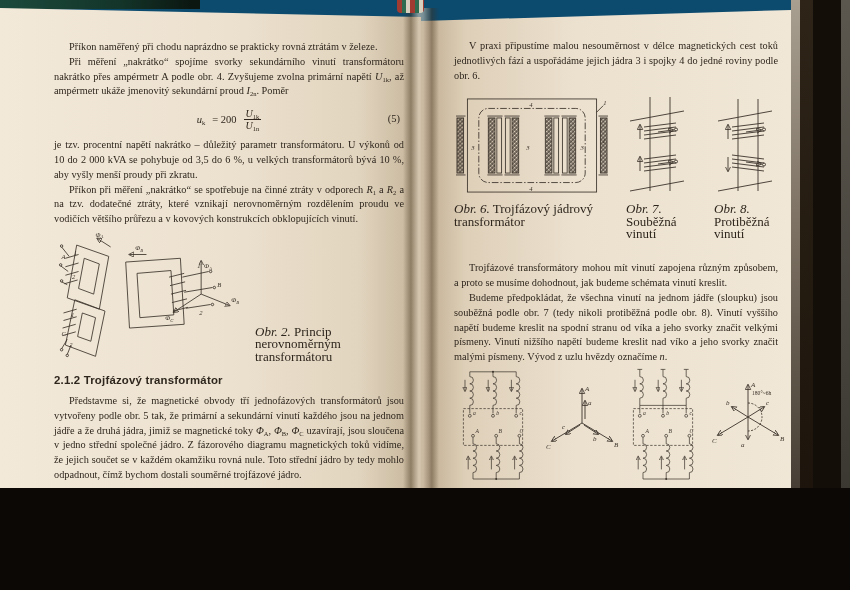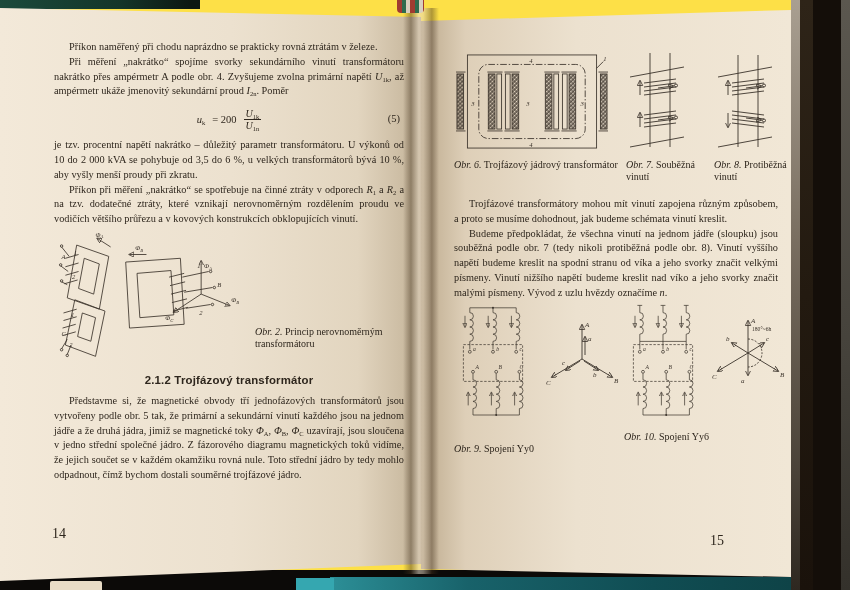--- a/index.html
+++ b/index.html
@@ -1,16 +1,16 @@
 <!DOCTYPE html>
 <html><head>
 <meta charset="utf-8">
 <style>
   html,body{margin:0;padding:0;background:#0b0806;}
-  .scene{position:relative;width:850px;height:590px;overflow:hidden;background:#fde047;
+  .scene{position:relative;width:850px;height:488px;overflow:hidden;background:#0c4a6e;
          font-family:"Liberation Serif", serif;color:#2e261d;}
   .abs{position:absolute;}
 
   
   .cover-top-left{left:0;top:0;width:200px;height:9px;
     background:linear-gradient(to right,#1b4a3c,#143529 60%,#0c1712 95%);}
   .headband{left:397px;top:0;width:27px;height:13px;border-radius:0 0 4px 4px;
     background:repeating-linear-gradient(90deg,#a03b31 0 5px,#2f6b4e 5px 9px,#d9cfbe 9px 13px);}
   .edge-right{left:791px;top:0;width:59px;height:590px;background:#140e09;}
   .edge-strip1{left:791px;top:0;width:9px;height:590px;
@@ -42,29 +42,29 @@
   .col-right{left:33px;top:31px;width:324px;}
   p.body{margin:0;text-align:justify;font-size:10.3px;line-height:14.8px;}
   p.ind{text-indent:15px;}
   sub{font-size:6.5px;line-height:0;vertical-align:-2px;letter-spacing:0;}
   .formula{position:relative;margin:5px 0 4px;height:30px;display:flex;align-items:center;
     justify-content:center;gap:7px;font-size:10.5px;}
   .frac{display:inline-flex;flex-direction:column;align-items:center;font-size:10px;line-height:11px;}
   .frac .den{border-top:1px solid #2e261d;padding:0 2px;}
   .eqno{position:absolute;right:4px;top:9px;}
   .heading{margin:12px 0 8px;font-family:"Liberation Sans",sans-serif;font-weight:700;
-    font-size:11.4px;letter-spacing:.2px;text-align:center;}
+    font-size:11.4px;letter-spacing:.2px;}
   .pnum{position:absolute;font-size:14px;}
   .pnum-left{left:52px;top:519px;}
   .pnum-right{left:289px;top:525px;}
 
   
   .figrow{position:relative;}
   .fig5-box{position:relative;height:132px;margin-top:3px;}
-  .cap{font-size:10px;line-height:12.4px;color:#2e261d;}
+  .cap{font-size:13px;line-height:12.4px;color:#2e261d;}
   .cap i{font-style:italic;}
   .cap-fig5{position:absolute;left:201px;top:96px;width:128px;}
   .row1{height:148px;margin-top:10px;}
   .row2{height:148px;margin-top:2px;}
   .cap-fig6{position:absolute;left:0;top:110px;width:170px;}
   .cap-fig7{position:absolute;left:172px;top:110px;width:75px;}
   .cap-fig8{position:absolute;left:260px;top:110px;width:75px;}
   .cap-fig9{position:absolute;left:0;top:128px;width:130px;margin-top:12px;}
   .cap-fig10{position:absolute;left:170px;top:128px;width:140px;}
   svg{overflow:visible;}
@@ -197,20 +197,21 @@
       </div>
 
       <div class="heading">2.1.2 Trojfázový transformátor</div>
       <p class="body ind">Představme si, že magnetické obvody tří jednofázových transformátorů jsou vytvořeny podle obr. 5 tak, že primární a sekundární vinutí každého jsou na jednom jádře a že druhá jádra, jimiž se magnetické toky <i>Φ</i><sub>A</sub>, <i>Φ</i><sub>B</sub>, <i>Φ</i><sub>C</sub> uzavírají, jsou sloučena v jedno střední společné jádro. Z fázorového diagramu magnetických toků vidíme, že jejich součet se v každém okamžiku rovná nule. Toto střední jádro by tedy mohlo odpadnout, čímž bychom dostali souměrné trojfázové jádro.</p>
     </div>
     <div class="pnum pnum-left">14</div>
   </div>
 
   <div class="page page-right">
     <div class="col col-right">
+      <p class="body ind">V praxi připustíme malou nesouměrnost v délce magnetických cest toků jednotlivých fází a uspořádáme jejich jádra 3 i spojky 4 do jedné roviny podle obr. 6.</p>
 
       <div class="figrow row1">
 
         <svg class="abs" style="left:2px;top:2px" width="152" height="101" viewBox="0 0 160 106">
           <g>
             <rect x="12" y="4" width="136" height="98"></rect>
             <rect x="24" y="14" width="112" height="78" rx="10" stroke-dasharray="7 2 1.5 2"></rect>
           </g>
           <g>
             <rect class="hatch" x="1" y="24" width="7" height="58"></rect>
@@ -306,21 +307,21 @@
         <div class="cap cap-fig7">
           <div><i>Obr. 7.</i> <span>Souběžná</span></div>
           <div>vinutí</div>
         </div>
         <div class="cap cap-fig8">
           <div><i>Obr. 8.</i> <span>Protiběžná</span></div>
           <div>vinutí</div>
         </div>
       </div>
 
-      <p class="body ind" style="margin-top:0">Trojfázové transformátory mohou mít vinutí zapojena různým způsobem, a proto se musíme dohodnout, jak budeme schémata vinutí kreslit.</p>
+      <p class="body ind" style="margin-top:20px">Trojfázové transformátory mohou mít vinutí zapojena různým způsobem, a proto se musíme dohodnout, jak budeme schémata vinutí kreslit.</p>
       <p class="body ind">Budeme předpokládat, že všechna vinutí na jednom jádře (sloupku) jsou souběžná podle obr. 7 (tedy nikoli protiběžná podle obr. 8). Vinutí vyššího napětí budeme kreslit na spodní stranu od víka a jeho svorky značit velkými písmeny. Vinutí nižšího napětí budeme kreslit nad víko a jeho svorky značit malými písmeny. Vývod z uzlu hvězdy označíme <i>n</i>.</p>
 
       <div class="figrow row2">
 
         <svg class="abs" style="left:0;top:0" width="78" height="120" viewBox="0 0 78 150">
           <g>
             <line x1="10" y1="6" x2="68" y2="6"></line>
             <circle class="dot" cx="39" cy="6" r="1.2"></circle>
             <line x1="10" y1="6" x2="10" y2="12"></line>
               <line x1="39" y1="6" x2="39" y2="12"></line>

